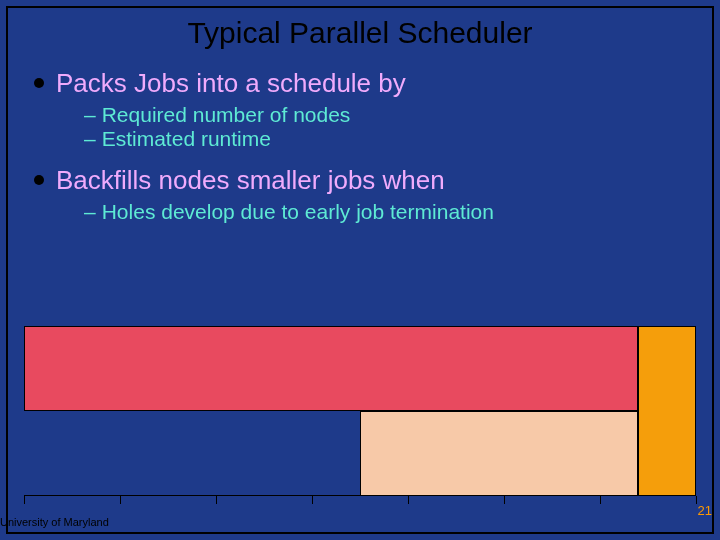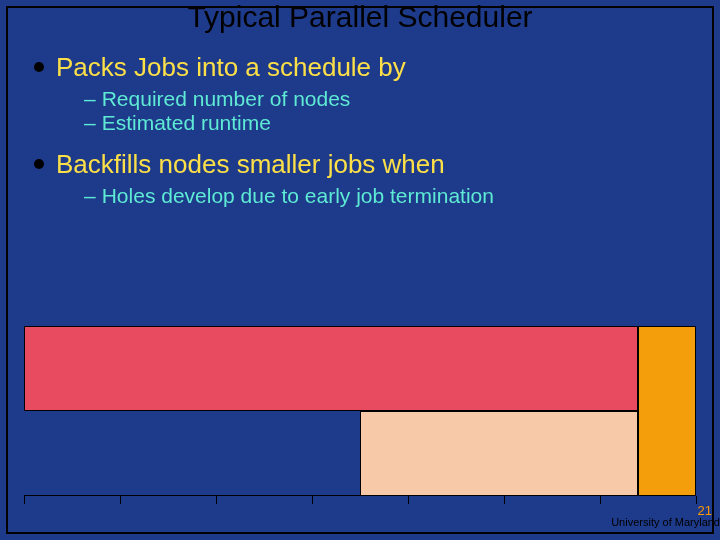--- a/index.html
+++ b/index.html
@@ -11,27 +11,28 @@
   }
   .frame {
     position: absolute;
     top: 6px; left: 6px; right: 6px; bottom: 6px;
     border: 2px solid #000;
   }
   .title {
     text-align: center;
     color: #000;
     font-size: 30px;
+    margin-top: 16px;
     font-weight: normal;
   }
   .content {
     margin: 18px 30px 0 30px;
   }
   .lvl1 {
-    color: #fde047;
+    color: #f0abfc;
     font-size: 26px;
     margin-top: 14px;
     margin-bottom: 4px;
   }
   .lvl1 .bullet {
     display: inline-block;
     width: 10px; height: 10px;
     background: #000;
     border-radius: 50%;
     vertical-align: middle;
@@ -75,21 +76,21 @@
   }
   .block {
     position: absolute;
     border: 1px solid #000;
   }
 
   .footer {
     position: absolute;
     bottom: 12px;
     width: 100%;
-    text-align: right;
+    text-align: left;
     color: #000;
     font-family: Arial, sans-serif;
     font-size: 11px;
   }
   .page-num {
     position: absolute;
     right: 8px;
     bottom: 22px;
     color: #ff9900;
     font-family: Arial, sans-serif;

